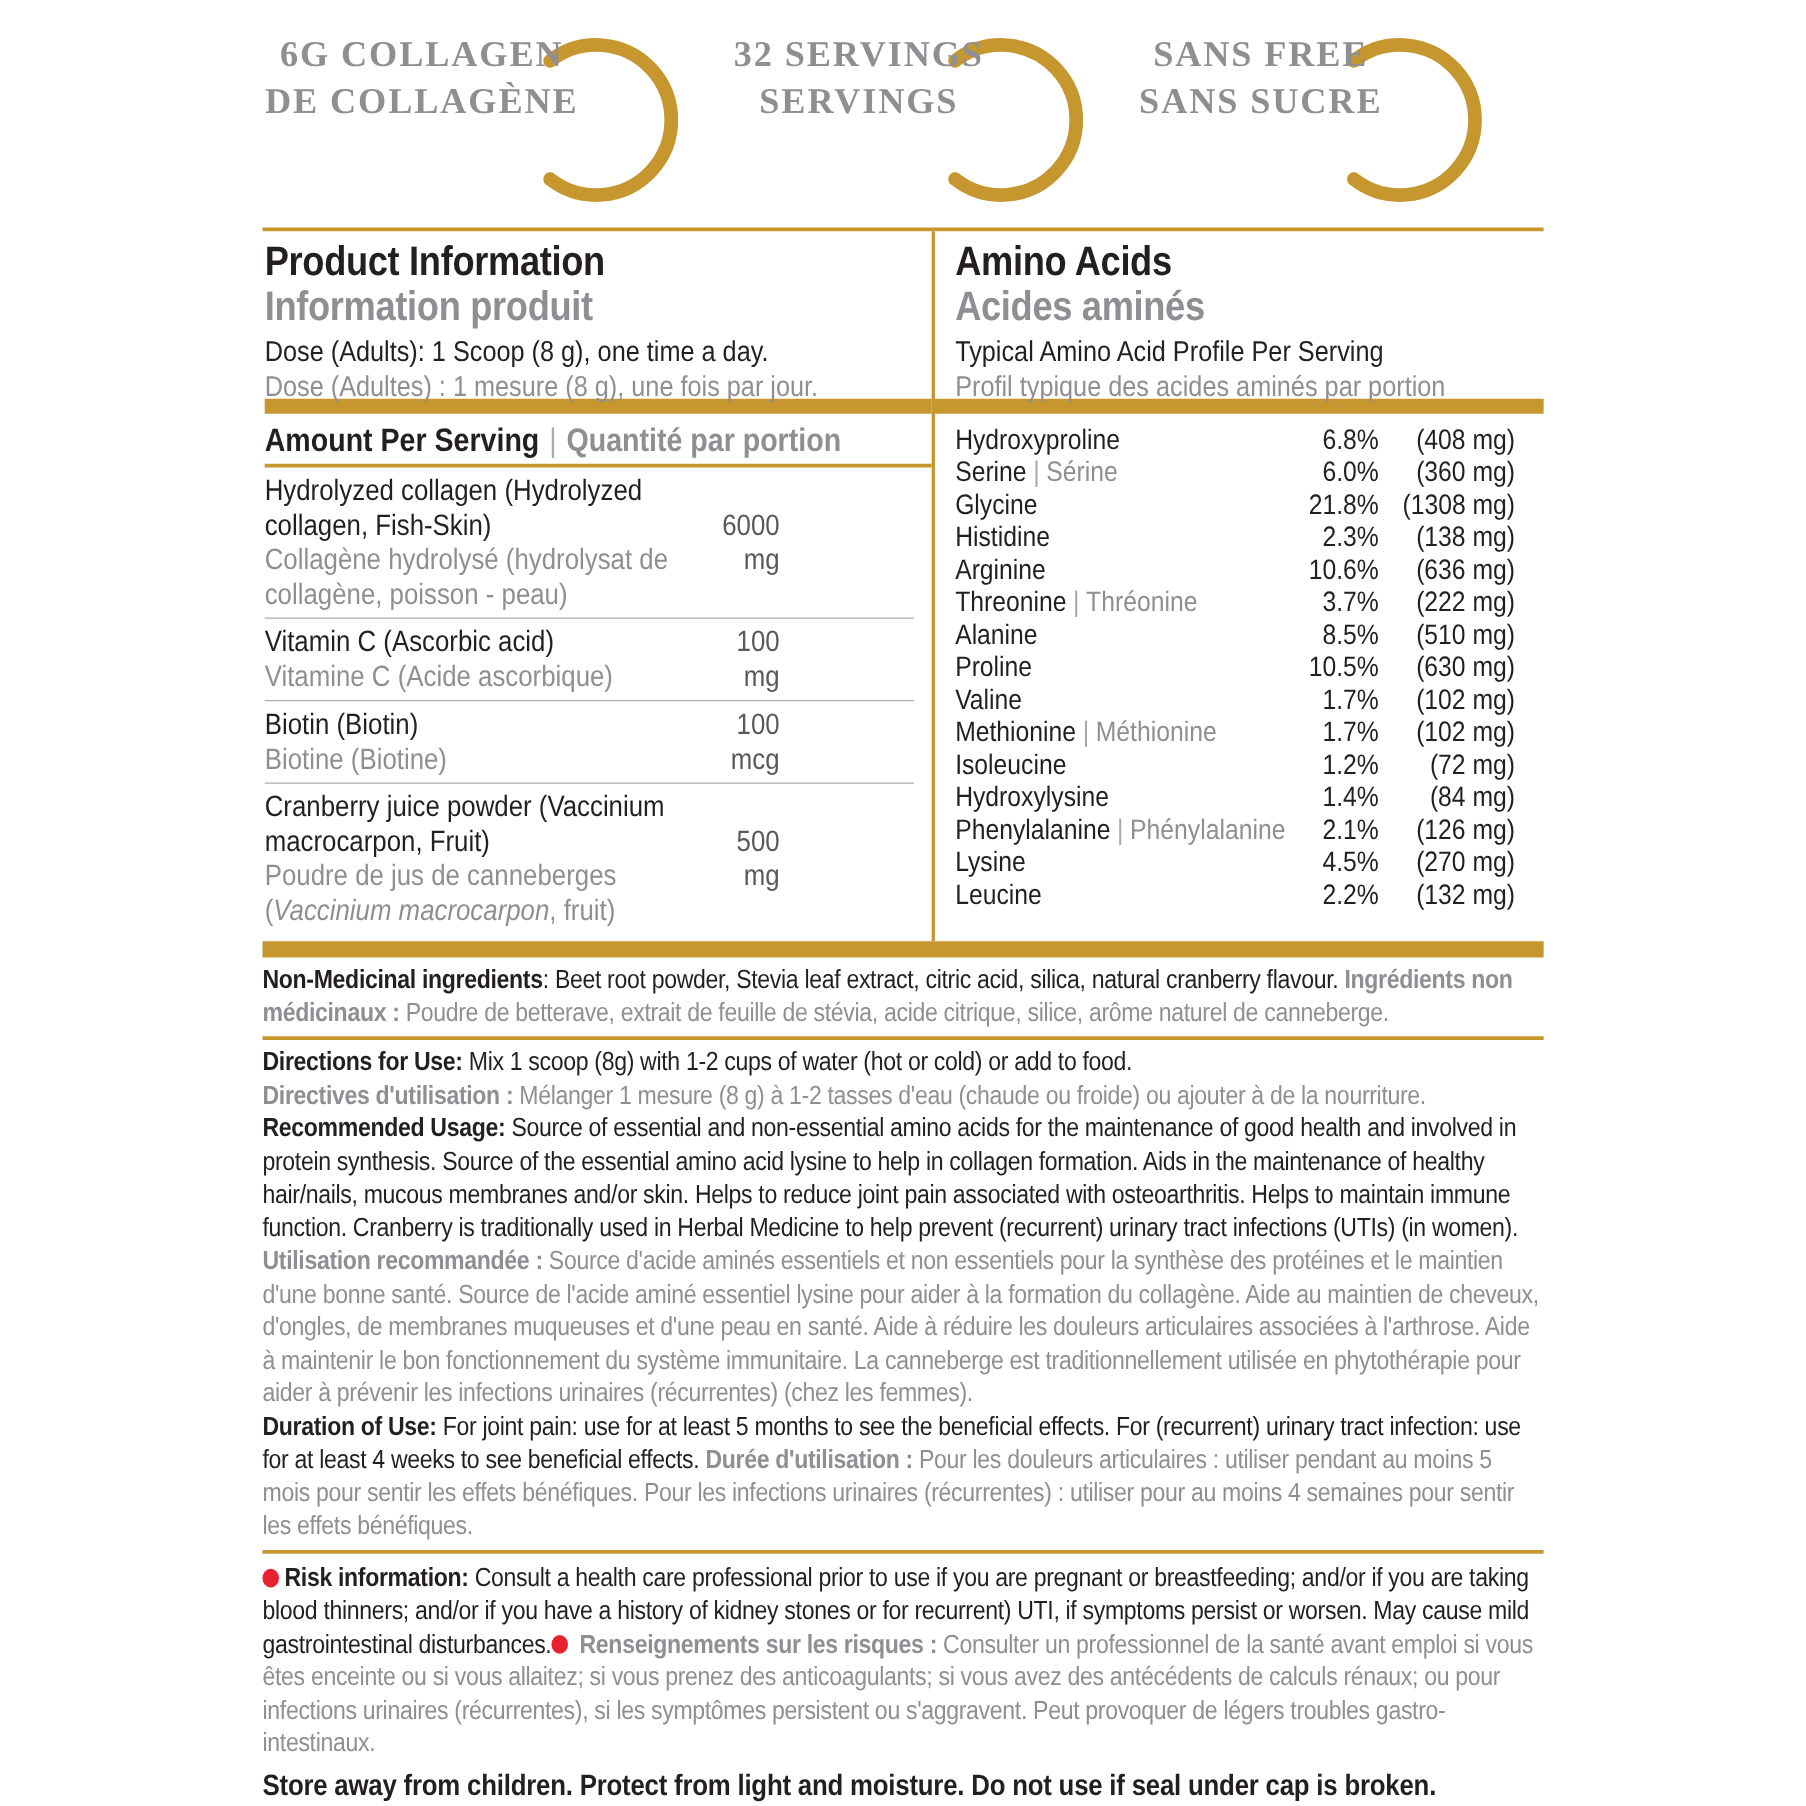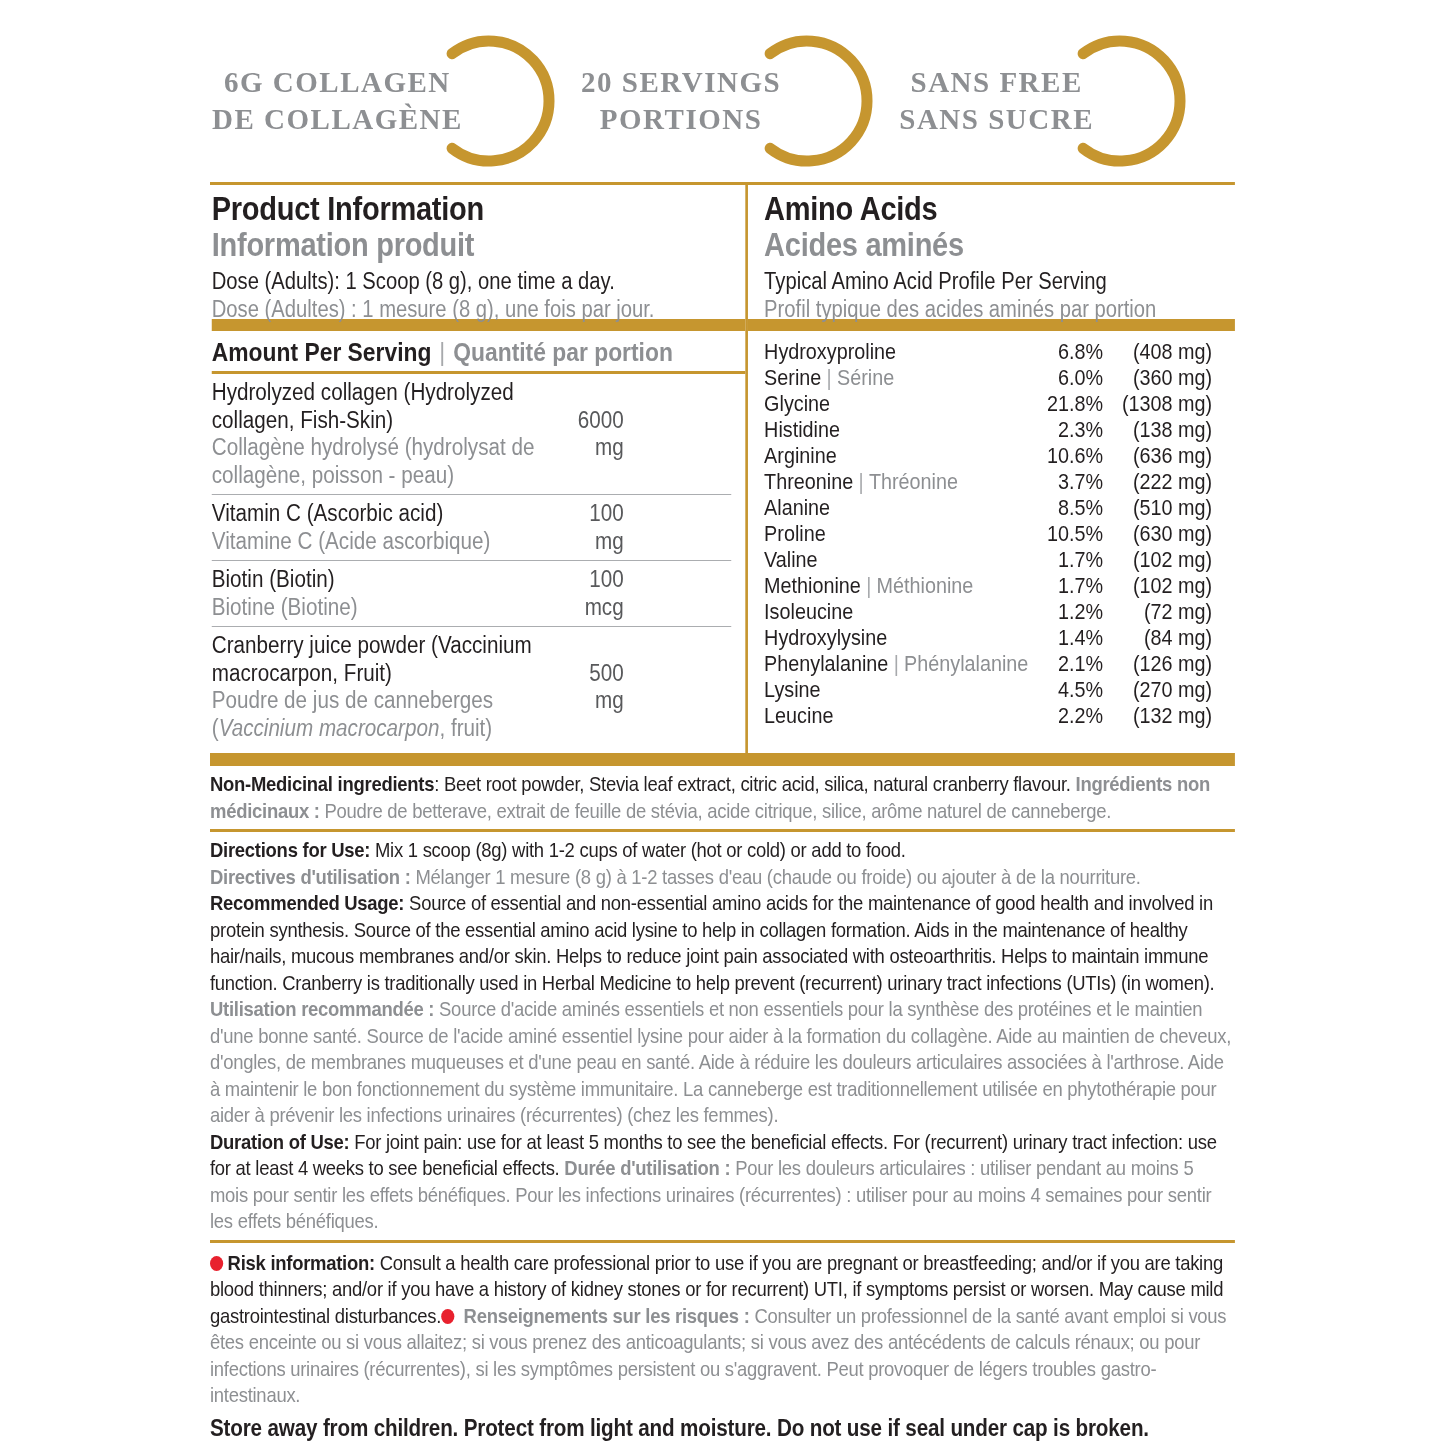--- a/index.html
+++ b/index.html
@@ -1,21 +1,21 @@
 <!DOCTYPE html>
 <html><head>
 <meta charset="utf-8">
 <style>
   html,body{margin:0;padding:0;background:#fff;}
   body{width:1445px;height:1445px;position:relative;font-family:"Liberation Sans",sans-serif;color:#231F20;}
   .page{position:absolute;inset:0;background:#fff;overflow:hidden;}
 
   
   .badges{position:absolute;top:26px;left:212px;width:978px;display:flex;justify-content:space-between;}
-  .badge{display:flex;align-items:center;height:150px;gap:12px;}
+  .badge{display:flex;align-items:flex-start;height:150px;}
   .btxt{font-family:"Liberation Serif",serif;font-weight:bold;font-size:29px;line-height:37px;
         color:#8D8F92;letter-spacing:1.5px;text-align:center;white-space:nowrap;
         margin-right:-56px;position:relative;z-index:1;}
   .badge svg{width:140px;height:140px;flex:none;}
 
   
   .content{position:absolute;left:210px;top:182px;width:1166px;transform:scaleX(0.879);transform-origin:0 0;}
 
   .columns{display:flex;border-top:3px solid #C6962F;}
   .col-left{width:647px;box-sizing:border-box;padding:6px 16px 6px 2px;}
@@ -80,22 +80,22 @@
       <div class="btxt">
         <div>6G COLLAGEN</div>
         <div>DE COLLAGÈNE</div>
       </div>
       <svg viewBox="0 0 140 140">
         <path d="M33.1 22.7 A60 60 0 1 1 33.1 117.3" fill="none" stroke="#C6962F" stroke-width="11" stroke-linecap="round"></path>
       </svg>
     </div>
     <div class="badge">
       <div class="btxt">
-        <div>20 SERVINGS</div>
-        <div>PORTIONS</div>
+        <div>32 SERVINGS</div>
+        <div>SERVINGS</div>
       </div>
       <svg viewBox="0 0 140 140">
         <path d="M33.1 22.7 A60 60 0 1 1 33.1 117.3" fill="none" stroke="#C6962F" stroke-width="11" stroke-linecap="round"></path>
       </svg>
     </div>
     <div class="badge">
       <div class="btxt">
         <div>SANS FREE</div>
         <div>SANS SUCRE</div>
       </div>

